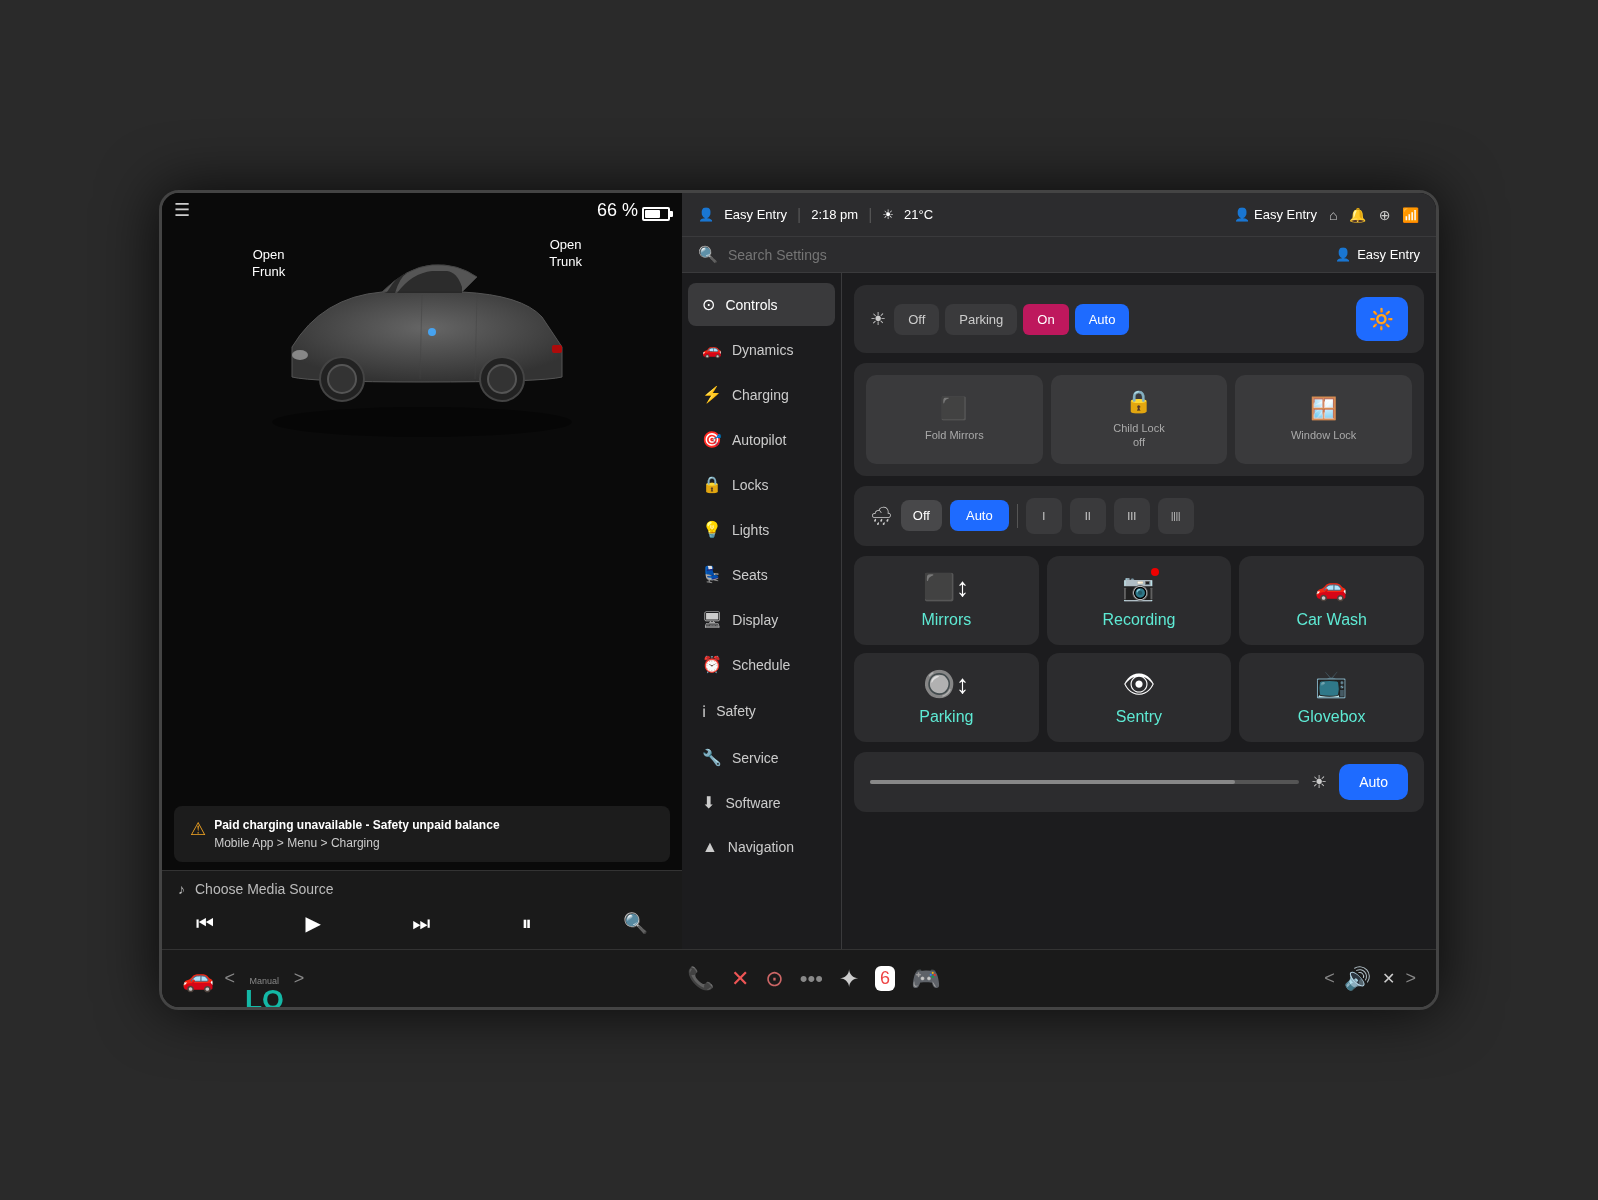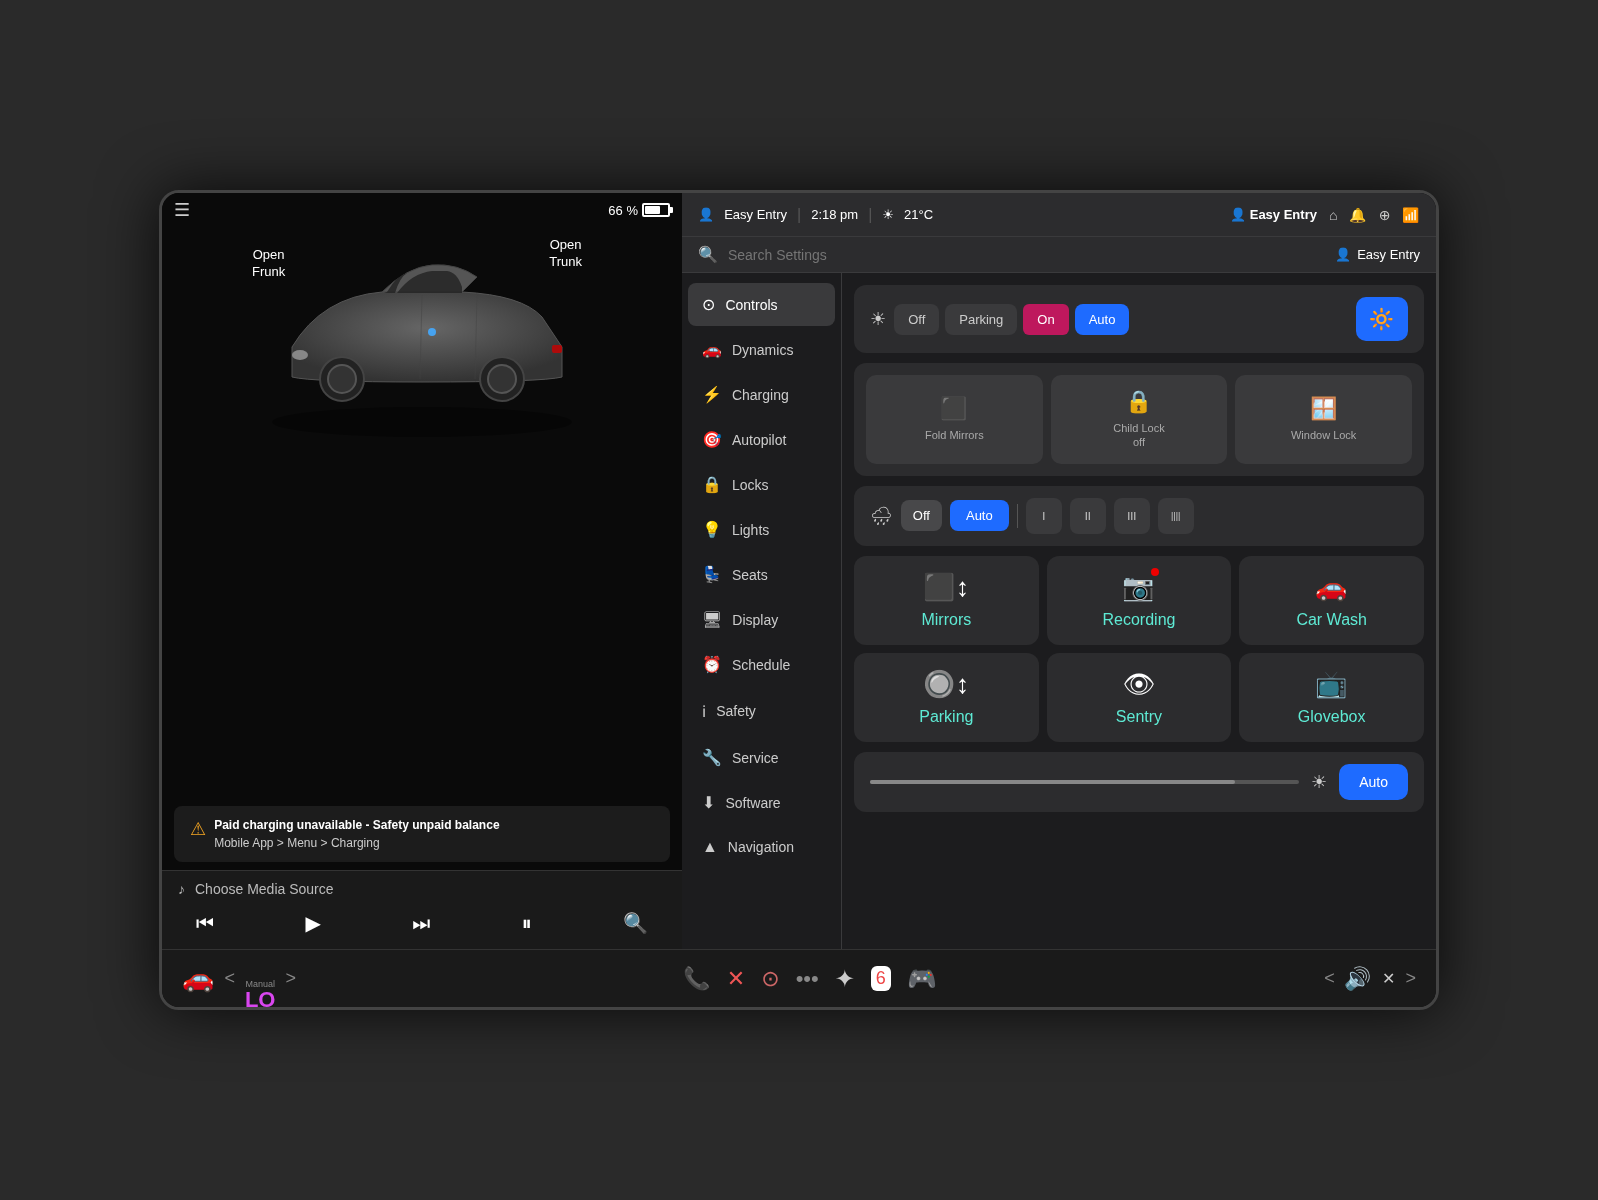--- a/index.html
+++ b/index.html
@@ -43,23 +43,23 @@
       display: flex;
       align-items: center;
       justify-content: flex-end;
       padding: 6px 12px;
       color: #fff;
       font-size: 13px;
       gap: 8px;
     }
     .battery-indicator {
       display: flex;
-      align-items: flex-start;
+      align-items: flex-end;
       gap: 4px;
-      font-size: 13px;
+      font-size: 18px;
       color: #fff;
     }
     .battery-icon {
       width: 28px;
       height: 14px;
       border: 2px solid #fff;
       border-radius: 2px;
       position: relative;
       display: inline-flex;
       align-items: center;
@@ -192,23 +192,23 @@
       display: flex;
       flex-direction: column;
       align-items: center;
       margin-top: 33px;
     }
     .lo-label-small {
       font-size: 9px;
       color: #888;
     }
     .lo-value {
-      font-size: 22px;
+      font-size: 28px;
       font-weight: bold;
-      color: #d946ef;
+      color: #14b8a6;
       line-height: 1;
     }
     .taskbar-icon {
       font-size: 22px;
     }
     .phone-icon-green { color: #3cba54; }
     .nav-arrow { color: #888; font-size: 18px; }
 
     
     .right-panel {
@@ -588,21 +588,21 @@
         <div class="status-left">
           <span>👤</span>
           <span>Easy Entry</span>
           <span style="color:#555;font-size:16px;">|</span>
           <span>2:18 pm</span>
           <span style="color:#555;font-size:16px;">|</span>
           <span>☀</span>
           <span>21°C</span>
         </div>
         <div class="status-right">
-          <span style="color:#fff;font-weight:700;">
+          <span style="color:#fff;font-weight:400;">
             <span>👤</span>
             <span>Easy Entry</span>
           </span>
           <span class="status-icon">⌂</span>
           <span class="status-icon">🔔</span>
           <span class="status-icon">⊕</span>
           <span class="status-icon">📶</span>
         </div>
       </div>
 

